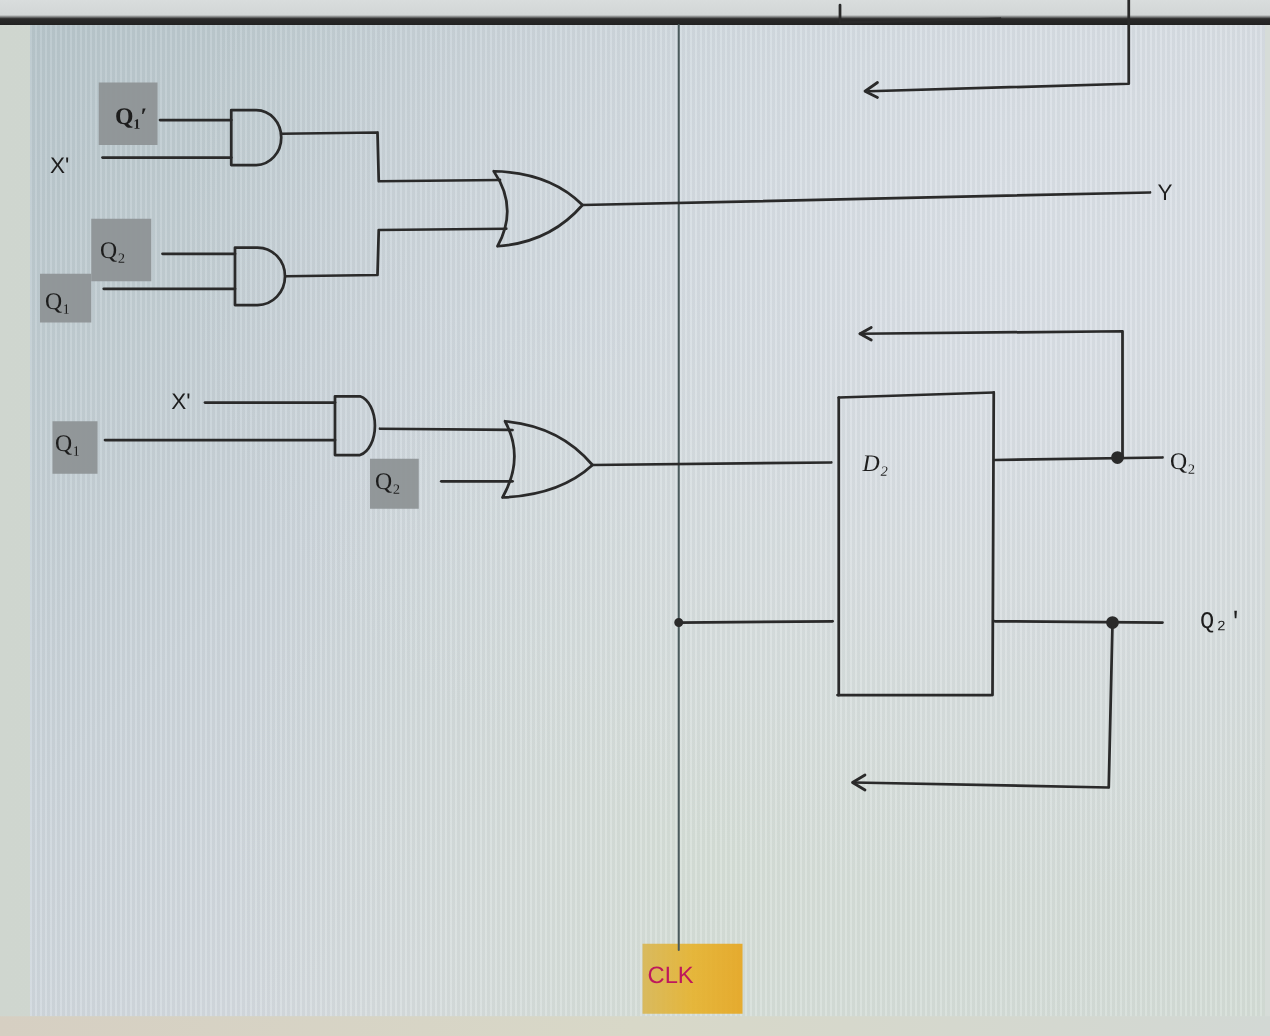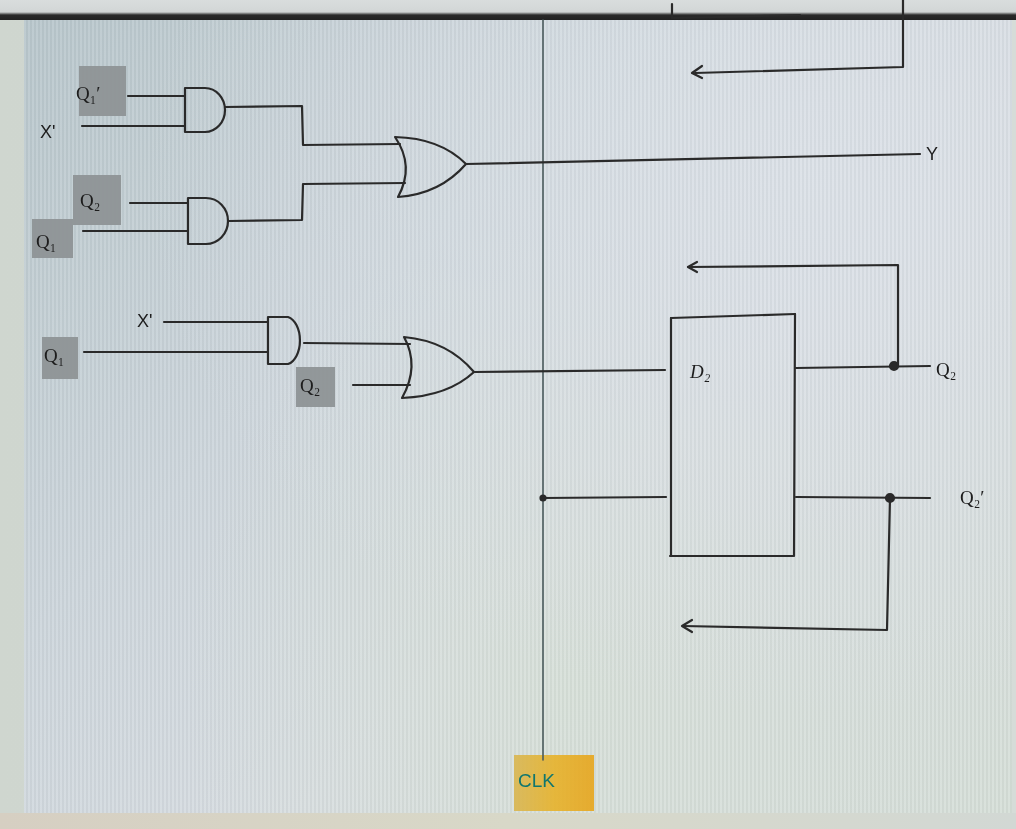--- a/index.html
+++ b/index.html
@@ -41,21 +41,21 @@
     .boxed {
       position: absolute; background: #8e9396; opacity: 0.95;
     }
     .clk-box {
       position: absolute; left: 514px; top: 755px; width: 80px; height: 56px;
       background: linear-gradient(90deg, #d9b651 0%, #e7b22a 50%, #e7a51c 100%);
       opacity: 0.9;
     }
     .clk-label {
       position: absolute; left: 518px; top: 770px;
-      font-family: "Liberation Sans", sans-serif; font-size: 19px; color: #0f766e;
+      font-family: "Liberation Sans", sans-serif; font-size: 19px; color: #be185d;
     }
   </style>
 </head>
 <body>
 
 <div class="outer-frame"></div>
 <div class="top-bar"></div>
 <div class="canvas"></div>
 <div class="bottom-strip"></div>
 
@@ -114,26 +114,26 @@
     <line x1="796" y1="497" x2="930" y2="498"></line>
     <polyline points="890,498 887,630 683,626"></polyline>
     <polyline points="692,620 682,626 692,632"></polyline>
     <circle cx="890" cy="498" r="4" fill="#2a2a2a"></circle>
 
     <line x1="543" y1="498" x2="666" y2="497"></line>
     <circle cx="543" cy="498" r="2.5" fill="#2a2a2a"></circle>
   </g>
 </svg>
 
-<div class="label" style="left:76px;top:84px;">Q₁′</div>
+<div class="label" style="left:92px;top:84px;font-weight:bold;">Q₁′</div>
 <div class="label sans" style="left:40px;top:123px;">X'</div>
 <div class="label" style="left:80px;top:191px;">Q₂</div>
 <div class="label" style="left:36px;top:232px;">Q₁</div>
 
 <div class="label sans" style="left:137px;top:312px;">X'</div>
 <div class="label" style="left:44px;top:346px;">Q₁</div>
 <div class="label" style="left:300px;top:376px;">Q₂</div>
 
 <div class="label sans" style="left:926px;top:145px;">Y</div>
 <div class="label" style="left:690px;top:362px;font-style:italic;">D₂</div>
 <div class="label" style="left:936px;top:360px;">Q₂</div>
-<div class="label" style="left:960px;top:488px;">Q₂′</div>
+<div class="label" style="left:960px;top:488px;font-family:Liberation Mono, monospace;">Q₂′</div>
 <div class="clk-label">CLK</div>
 
 </body></html>

